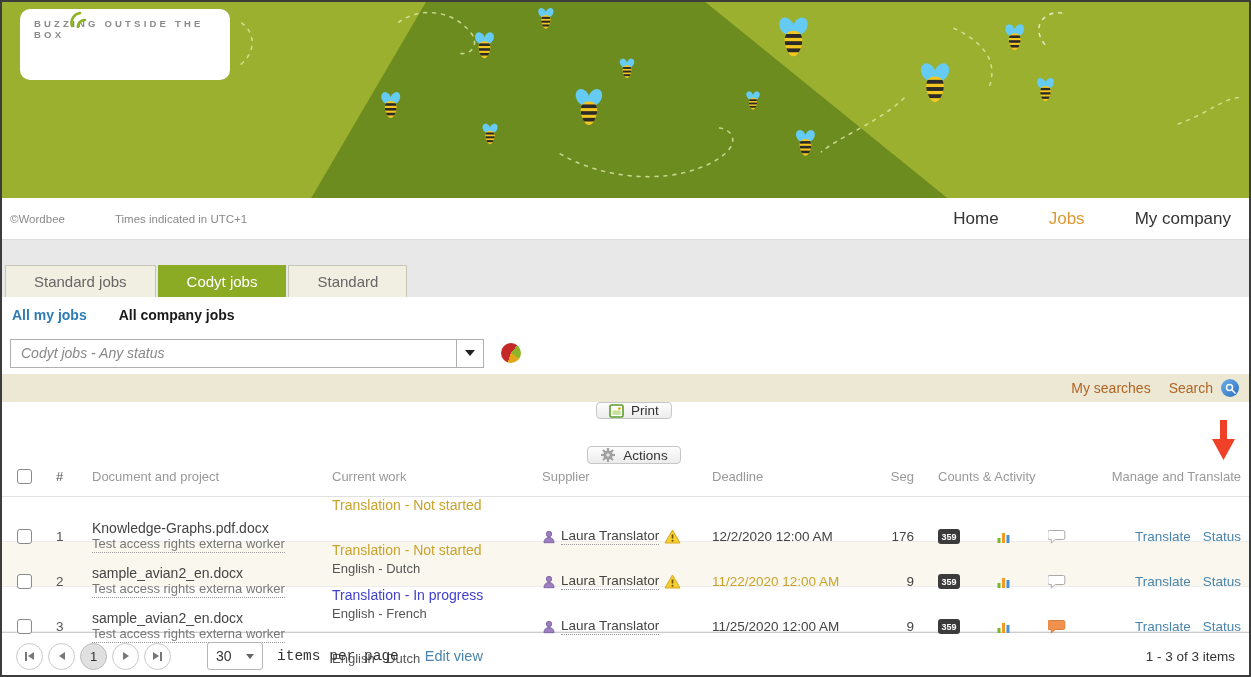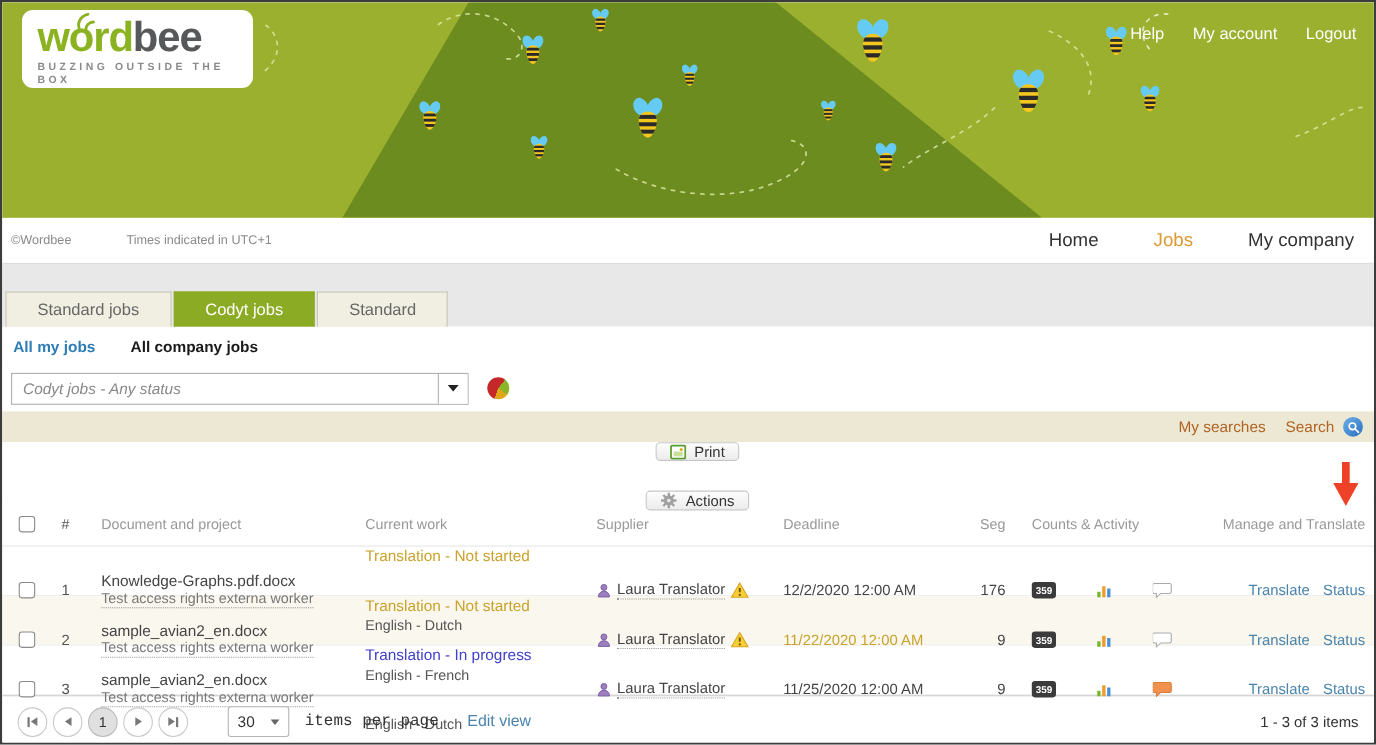--- a/index.html
+++ b/index.html
@@ -32,21 +32,21 @@
   .tab { height:32px; line-height:31px; padding:0 28px; background:#f1efe2; border:1px solid #c5c5b5; border-bottom:none; color:#666; font-size:15px; margin-right:2px; cursor:pointer; }
   .tab.active { background:#8cab25; border-color:#8cab25; color:#fff; }
 
   .subtabs { height:35px; background:#fff; display:flex; align-items:center; gap:32px; padding-left:10px; }
   .subtab { font-size:14px; font-weight:bold; cursor:pointer; }
   .subtab.sel-blue { color:#2d7cb5; }
   .subtab.sel-dark { color:#1a1a1a; }
 
   
   .filterrow { height:42px; background:#fff; display:flex; align-items:center; padding-left:8px; }
-  .combo { display:flex; width:416px; height:29px; border:1px solid #b0b0b0; background:#fff; }
+  .combo { display:flex; width:474px; height:29px; border:1px solid #b0b0b0; background:#fff; }
   .combo-text { flex:1; display:flex; align-items:center; padding-left:10px; font-size:14px; font-style:italic; color:#888; }
   .combo-btn { width:27px; border-left:1px solid #b0b0b0; display:flex; align-items:center; justify-content:center; cursor:pointer; background:#fff; }
   .tri-down { width:0; height:0; border-left:5px solid transparent; border-right:5px solid transparent; border-top:6px solid #222; }
   .pie-icon { width:20px; height:20px; border-radius:50%; margin-left:17px; cursor:pointer;
     background:conic-gradient(from 200deg, #c42828 0 55%, #8ab527 55% 79%, #e0a818 79% 100%); }
 
   
   .searchbar { height:28px; background:#ece8d3; display:flex; align-items:center; justify-content:flex-end; gap:18px; padding-right:10px; }
   .searchbar .s-link { color:#b06425; font-size:14px; cursor:pointer; }
   .search-icon { width:18px; height:18px; border-radius:50%; background:linear-gradient(135deg,#6db0ea,#2a6fc0); display:flex; align-items:center; justify-content:center; cursor:pointer; }
@@ -136,35 +136,27 @@
       <use href="#bee" transform="translate(378,88) scale(1)"></use>
       <use href="#bee" transform="translate(572,84) scale(1.4)"></use>
       <use href="#bee" transform="translate(745,88) scale(0.7)"></use>
       <use href="#bee" transform="translate(918,58) scale(1.5)"></use>
       <use href="#bee" transform="translate(1036,74) scale(0.9)"></use>
       <use href="#bee" transform="translate(480,120) scale(0.8)"></use>
       <use href="#bee" transform="translate(794,126) scale(1)"></use>
     </svg>
 
     <div class="logo-box">
-      <div class="logo-text">
-        <span class="logo-word">word</span><span class="logo-bee">bee</span>
-      </div>
       <svg class="logo-accent" width="20" height="17" viewBox="0 0 20 17">
         <path d="M4,15 C2,9 6,3 12,2" fill="none" stroke="#8bb221" stroke-width="2.6" stroke-linecap="round"></path>
         <path d="M10,16 C10,12 13,9 17,9" fill="none" stroke="#8bb221" stroke-width="2.6" stroke-linecap="round"></path>
       </svg>
       <div class="logo-tagline">BUZZING OUTSIDE THE BOX</div>
     </div>
 
-    <div class="header-links">
-      <span class="header-link">Help</span>
-      <span class="header-link">My account</span>
-      <span class="header-link">Logout</span>
-    </div>
   </div>
 
   <div class="subheader">
     <div class="subheader-left">
       <span>©Wordbee</span>
       <span>Times indicated in UTC+1</span>
     </div>
     <div class="subheader-nav">
       <span class="nav-item">Home</span>
       <span class="nav-item active">Jobs</span>

